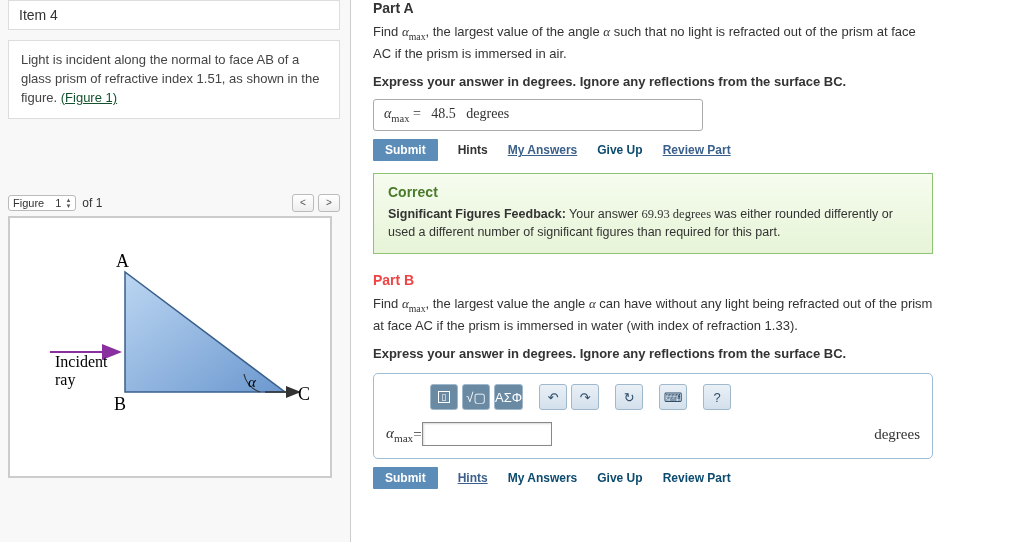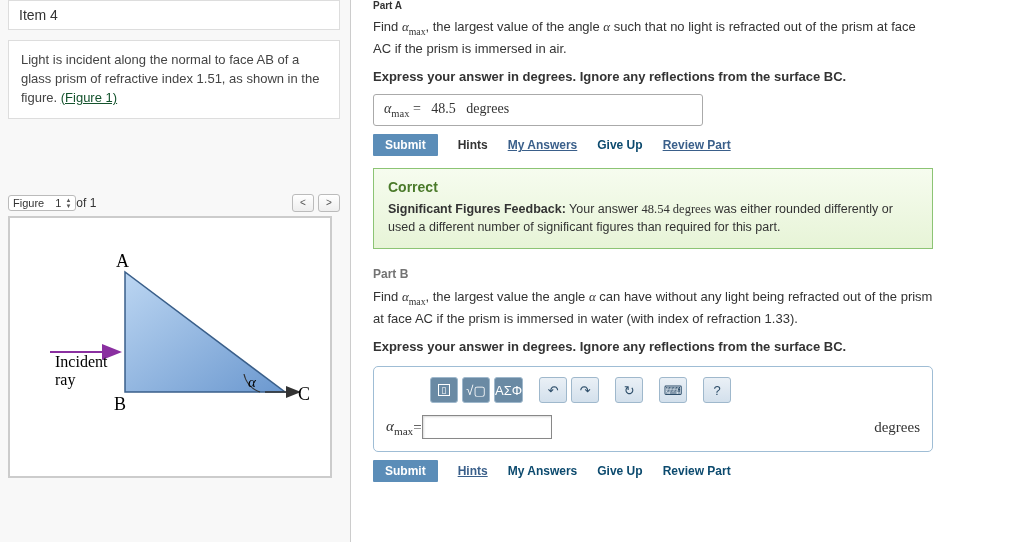--- a/index.html
+++ b/index.html
@@ -39,21 +39,21 @@
     padding: 10px 12px;
     margin: 0 0 75px 8px;
     line-height: 1.45;
     color: #444;
   }
   .statement-box a { color: #14532d; text-decoration: underline; }
   .figure-header {
     display: flex;
     align-items: center;
     margin: 0 0 4px 8px;
-    gap: 0;
+    gap: 6px;
   }
   .fig-sel {
     font-size: 11px;
     padding: 1px 4px;
     border: 1px solid #bbb;
     border-radius: 3px;
     background: #fff;
     display: inline-flex;
     align-items: center;
     gap: 4px;
@@ -84,25 +84,25 @@
     border: 2px solid #ccc;
     background: #fff;
     margin: 0 8px;
     height: 262px;
     display: flex;
     align-items: center;
     justify-content: center;
   }
   .part-label {
     font-weight: bold;
-    font-size: 12px;
+    font-size: 14px;
     margin: 0 0 6px 0;
-    color: #737373;
-  }
-  .part-cut { font-weight: bold; font-size: 10px; }
+    color: #ef4444;
+  }
+  .part-cut { font-weight: bold; font-size: 14px; }
   .q-text { margin: 6px 0 8px 0; line-height: 1.5; }
   .q-bold { font-weight: bold; }
   .ans-box {
     border: 1px solid #aaa;
     border-radius: 3px;
     padding: 6px 10px;
     width: 330px;
     margin: 8px 0;
     font-family: Georgia, serif;
     font-size: 14px;
@@ -266,21 +266,21 @@
       <button class="submit-btn">Submit</button>
       <span style="color:#333;font-weight:bold">Hints</span>
       <span class="link-u">My Answers</span>
       <span class="link-g">Give Up</span>
       <span class="link-u">Review Part</span>
     </div>
 
     <div class="feedback-box">
       <div class="fb-correct">Correct</div>
       <div class="fb-text">
-        <b>Significant Figures Feedback:</b><span> Your answer </span><span class="fb-val">48.54 degrees</span><span> was either rounded differently or used a different number of significant figures than required for this part.</span>
+        <b>Significant Figures Feedback:</b><span> Your answer </span><span class="fb-val">69.93 degrees</span><span> was either rounded differently or used a different number of significant figures than required for this part.</span>
       </div>
     </div>
 
     <div class="part-label">Part B</div>
 
     <div class="q-text">
       Find <span style="font-family:Georgia;font-style:italic">α</span><sub style="font-family:Georgia">max</sub>, the largest value the angle <span style="font-family:Georgia;font-style:italic">α</span> can have without any light being refracted out of the prism at face AC if the prism is immersed in water (with index of refraction 1.33).
     </div>
     <div class="q-text q-bold">Express your answer in degrees. Ignore any reflections from the surface BC.</div>
 

